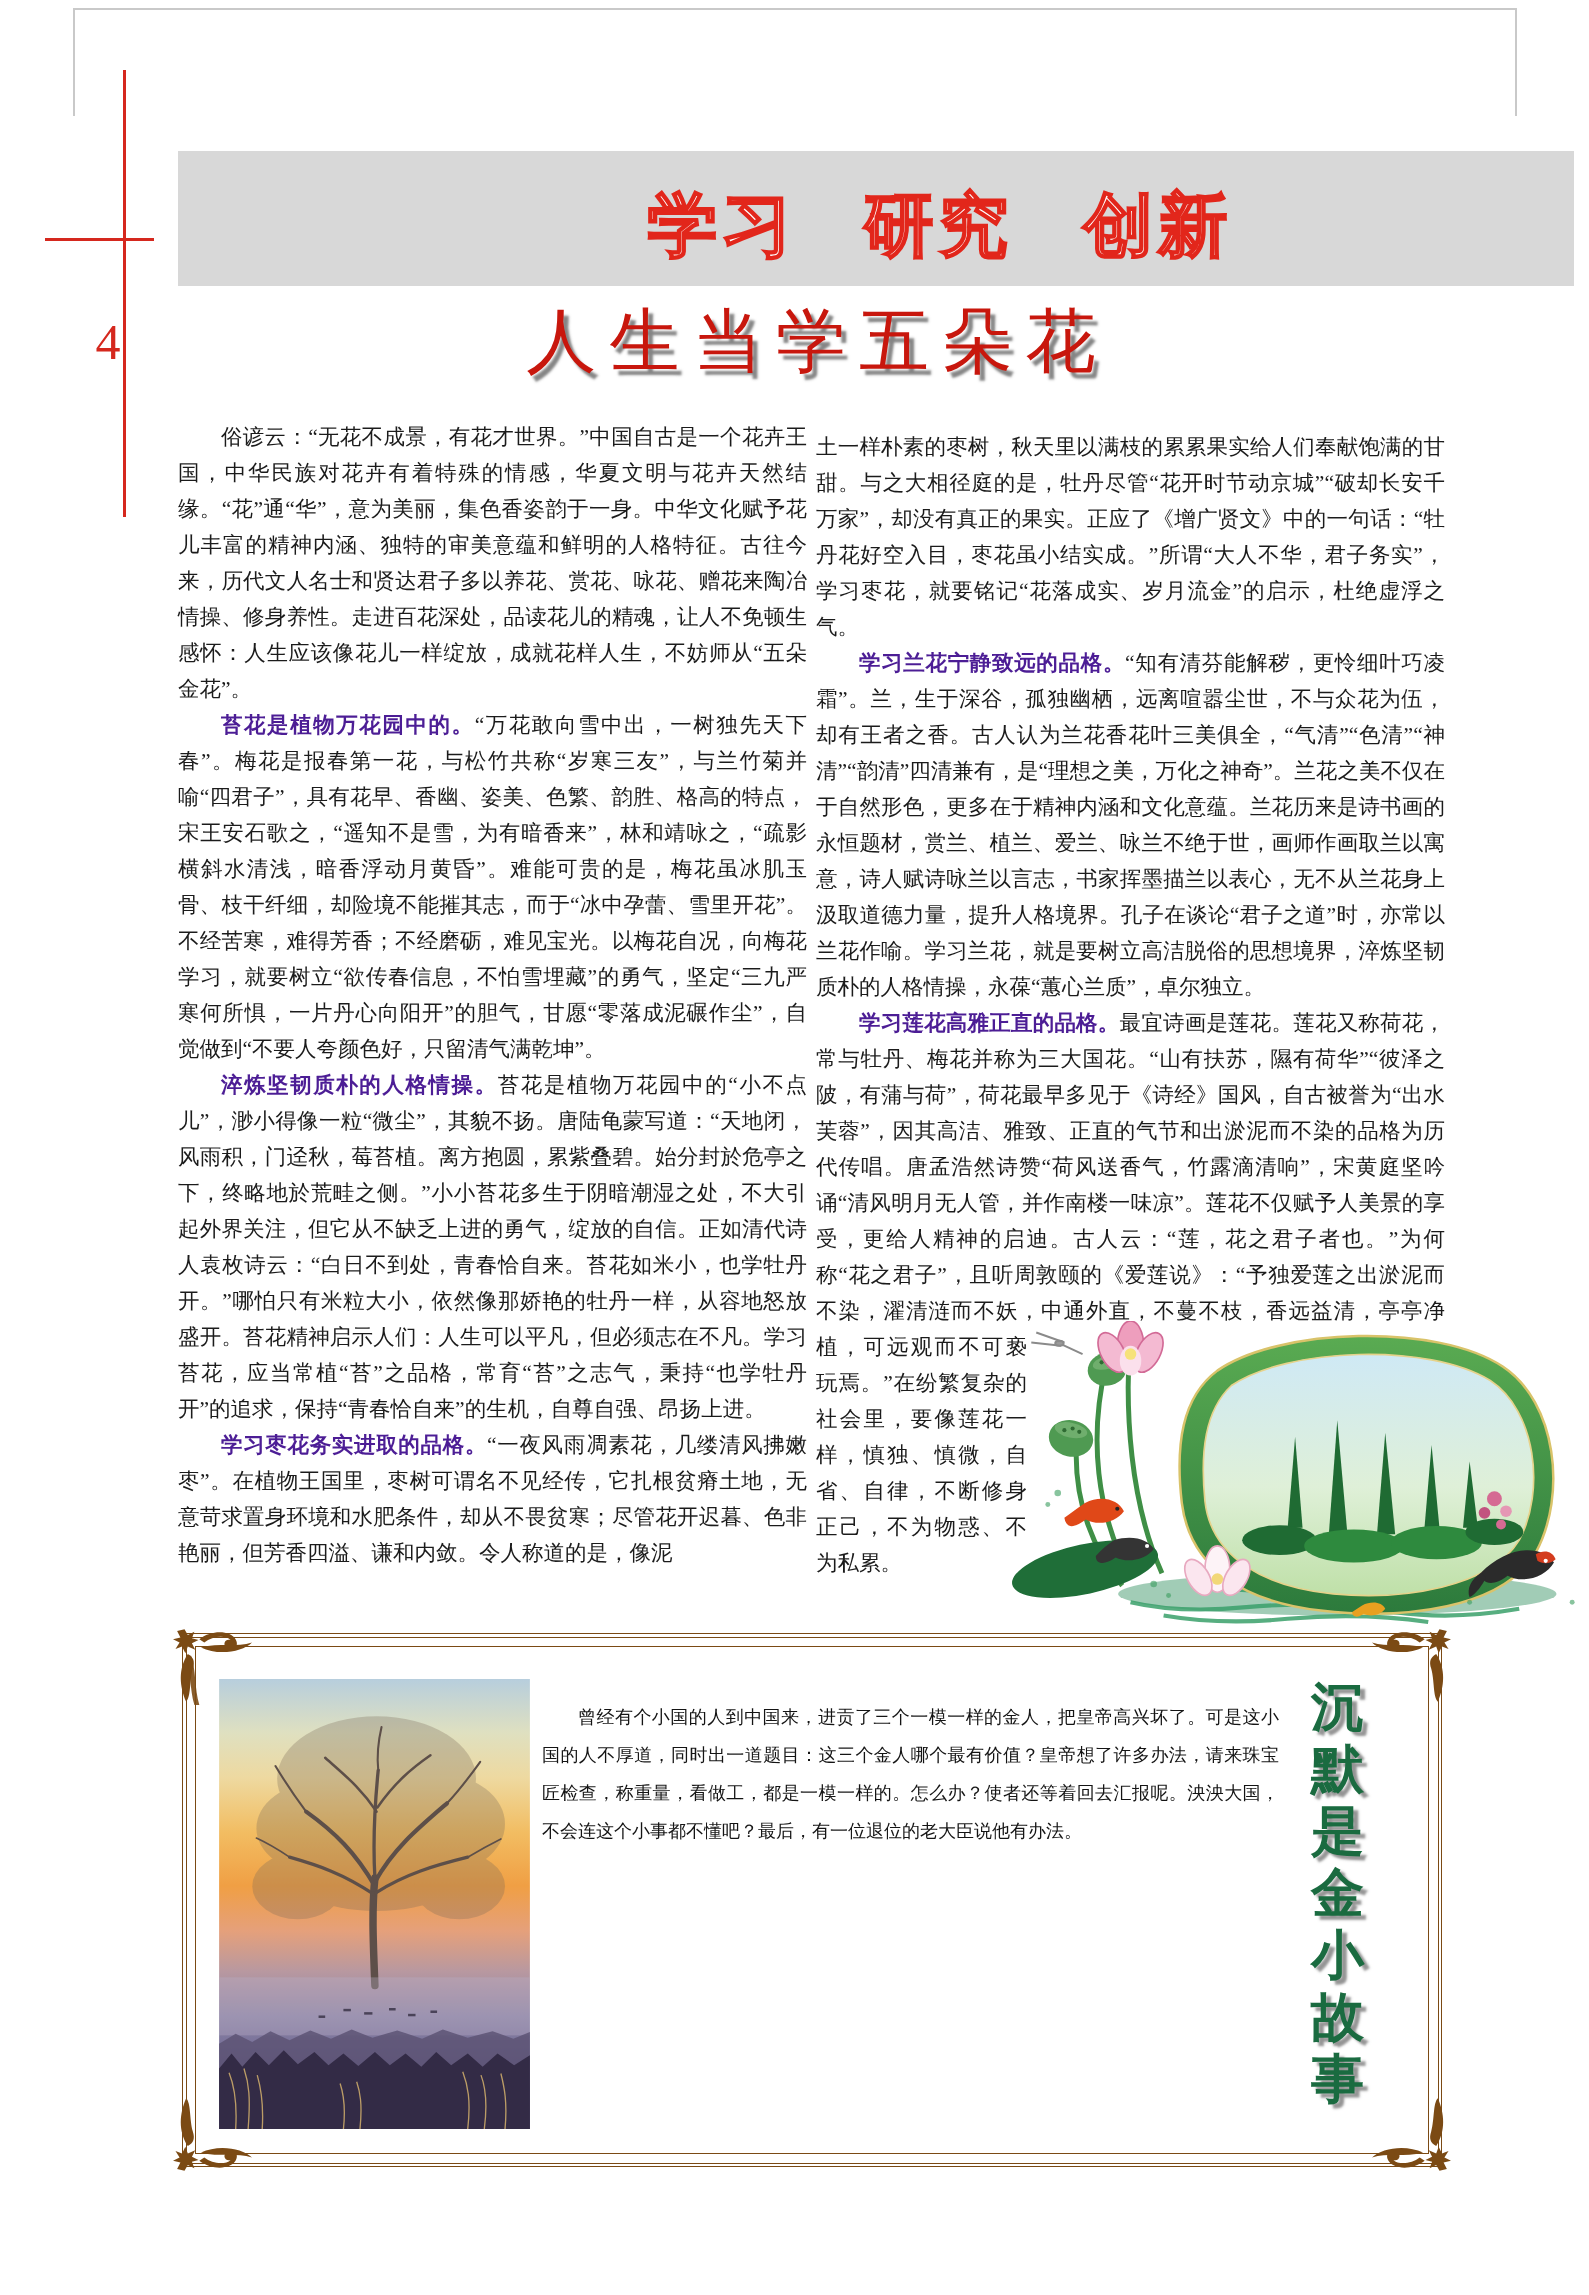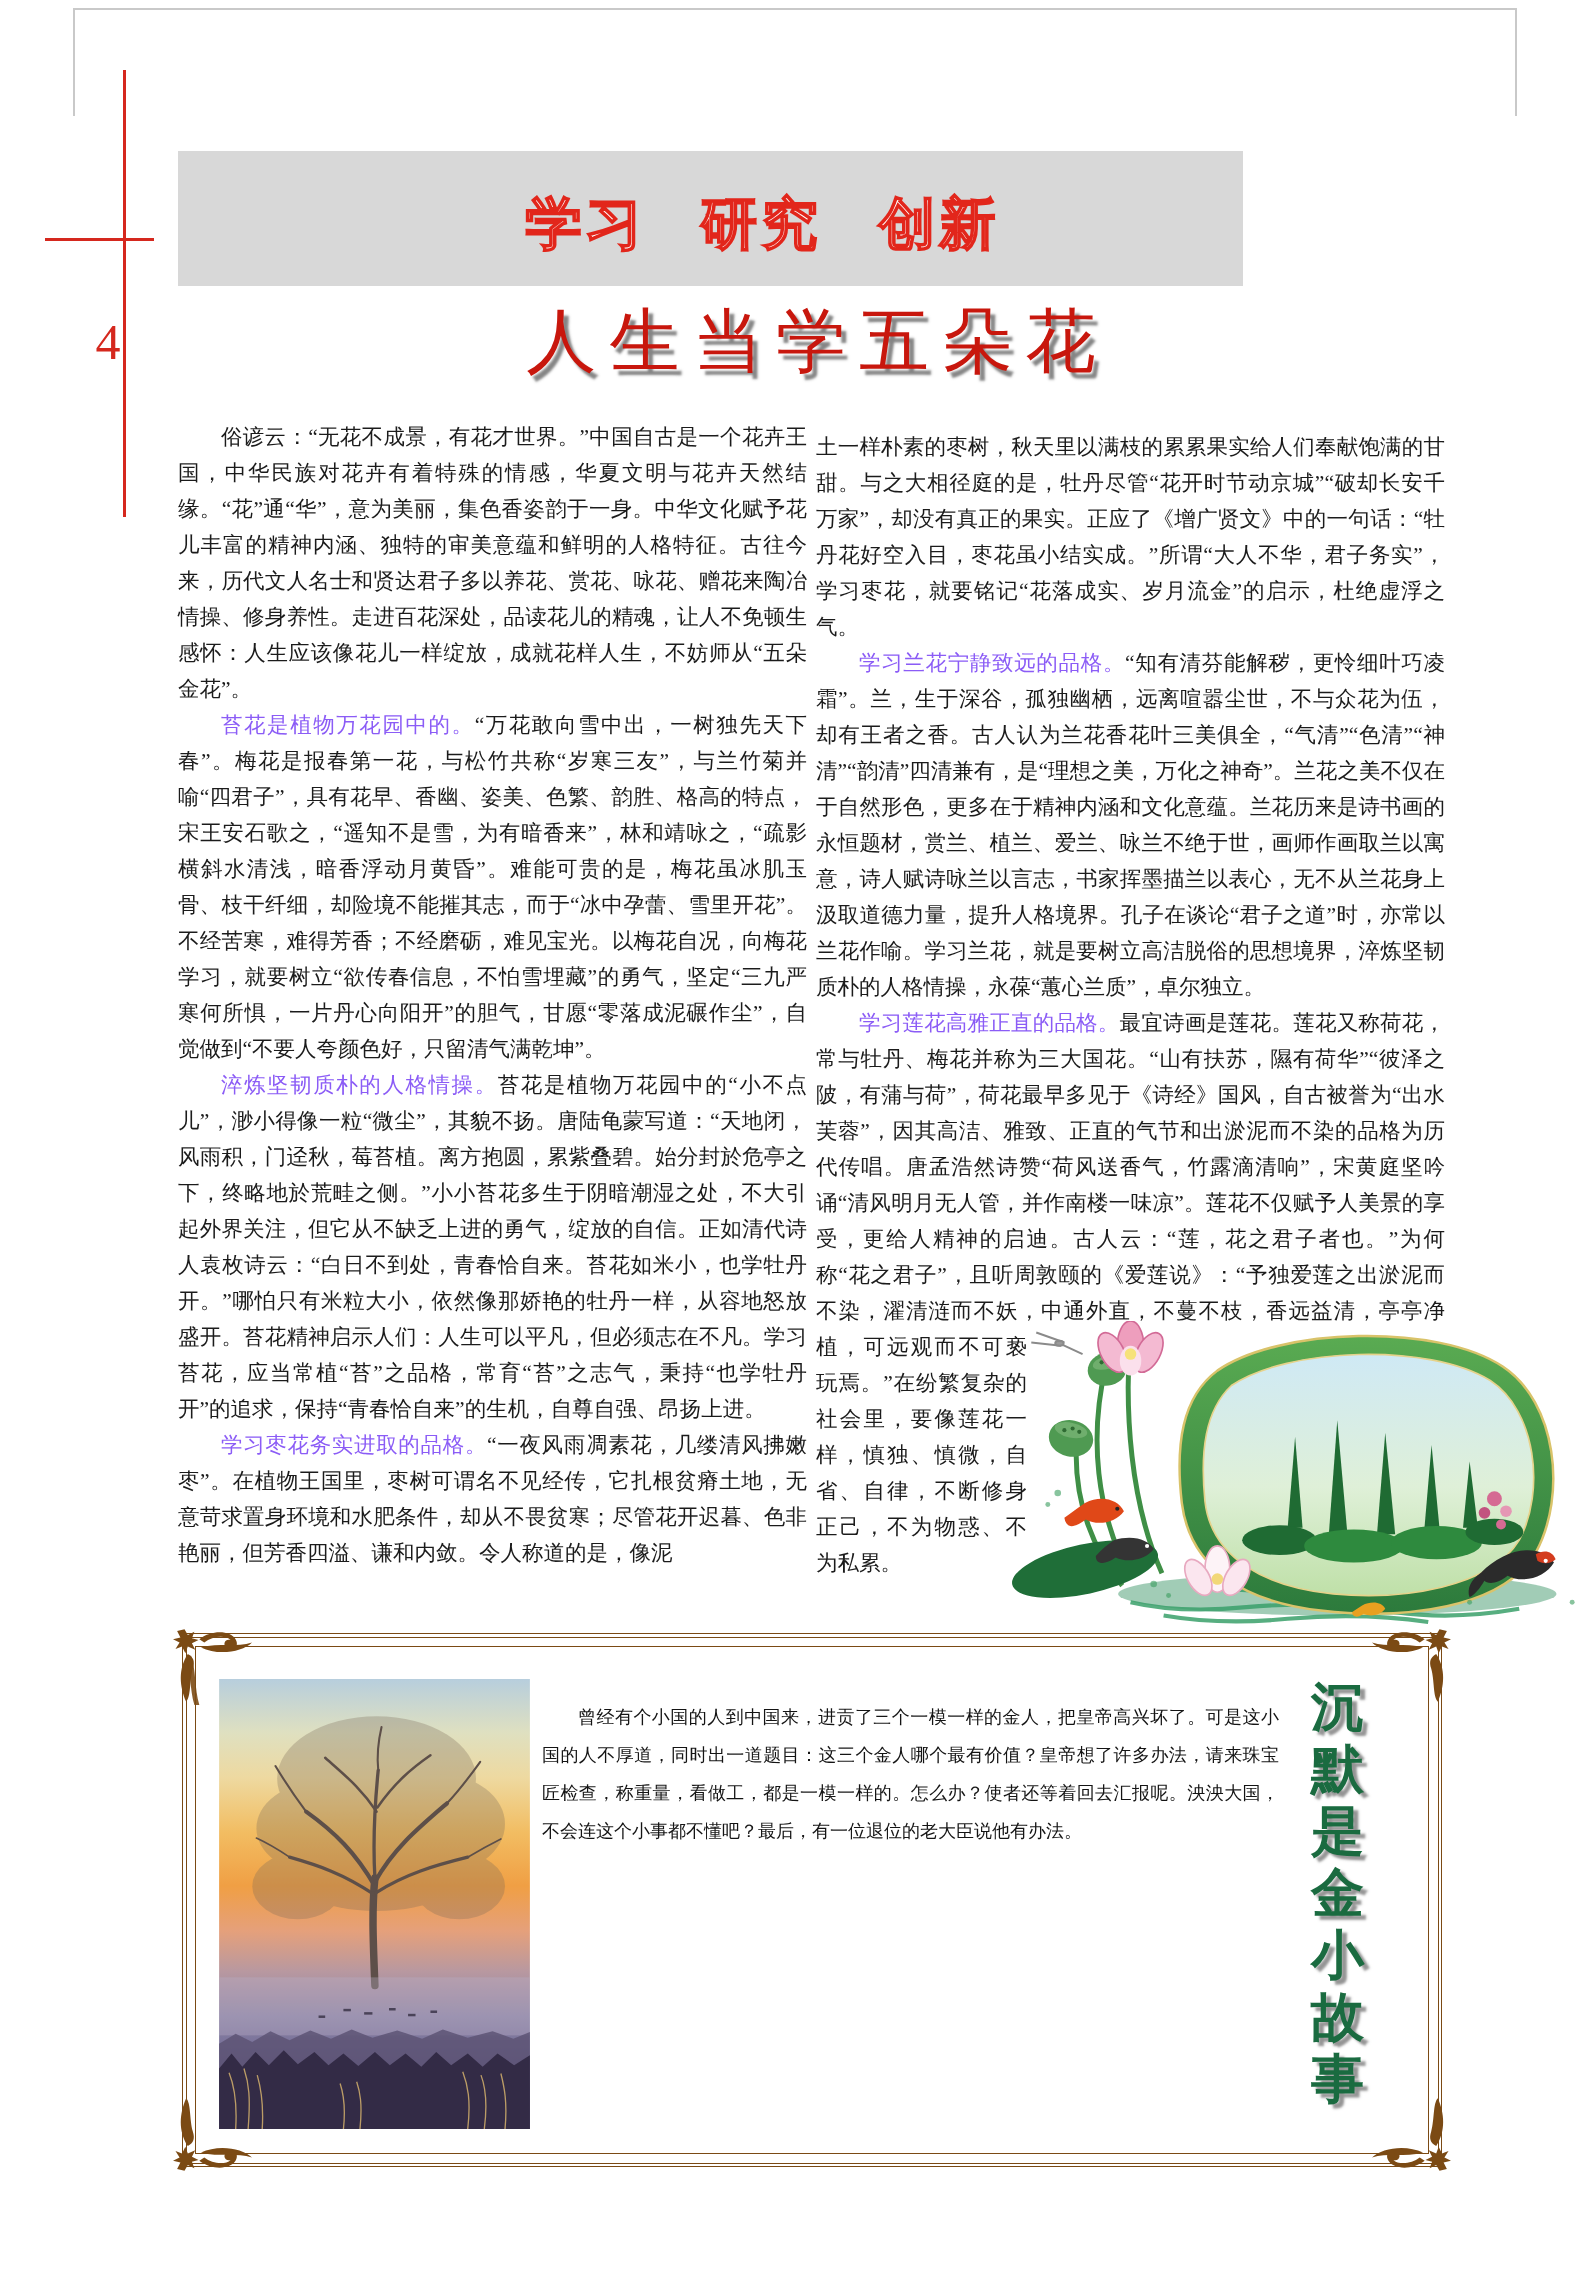--- a/index.html
+++ b/index.html
@@ -6,35 +6,35 @@
   #page{position:relative;width:1590px;height:2295px;background:#ffffff;overflow:hidden;
         font-family:"Liberation Serif","DejaVu Serif",serif;}
   
   .edge{position:absolute;background:#c9c9c9;}
   
   .cross-v{position:absolute;left:123px;top:70px;width:2.5px;height:447px;background:#d5281e;}
   .cross-h{position:absolute;left:45px;top:238px;width:109px;height:2.5px;background:#d5281e;}
   .folio{position:absolute;left:83px;top:313px;width:50px;text-align:center;
          font-size:50px;color:#d5281e;font-family:"Liberation Serif",serif;}
   
-  .band{position:absolute;left:178px;top:151px;width:1065px;height:135px;background:#d8d8d8;}
+  .band{position:absolute;left:178px;top:151px;width:1396px;height:135px;background:#d8d8d8;}
   .band svg{display:block;width:100%;height:100%;}
   .band text{font-family:"Liberation Serif","DejaVu Serif",serif;font-weight:bold;
              font-size:84px;fill:#ffffff;stroke:#e2261b;stroke-width:2.6px;letter-spacing:6px;}
   
   .title-wrap{position:absolute;left:178px;top:295px;width:1279px;text-align:center;}
   .title-wrap span{font-size:70px;font-weight:normal;color:#c8170d;letter-spacing:13.2px;
                    text-shadow:5px 5.8px 2.5px rgba(110,110,110,.85);}
   
   .col{position:absolute;top:419px;width:629px;font-size:21.5px;line-height:36px;
        text-align:justify;color:#1b1b1b;}
   .col-left{left:178px;}
   .col-right{left:816px;}
   .col p{margin:0;text-indent:2em;}
-  .lead{font-weight:normal;color:#8b5cf6;margin-top:12px;}
+  .lead{font-weight:bold;color:#4c1d95;margin-top:12px;}
   .lotus-spacer{float:right;width:418px;height:286px;}
   
   .lotus-art{position:absolute;left:1006px;top:1321px;width:584px;height:306px;z-index:3;}
   
   .box-outer{position:absolute;left:182px;top:1633px;width:1258px;height:532px;
              border:1.7px solid #7b4a14;}
   .box-mid{position:absolute;left:2.5px;top:2.5px;right:2.5px;bottom:2.5px;border:0.8px solid #7b4a14;}
   .box-inner{position:absolute;left:11.6px;top:11.6px;right:11.6px;bottom:11.6px;border:1.7px solid #7b4a14;}
   .corner{position:absolute;width:79px;height:79px;z-index:4;}
   .corner.tl{left:-10px;top:-8.3px;}

